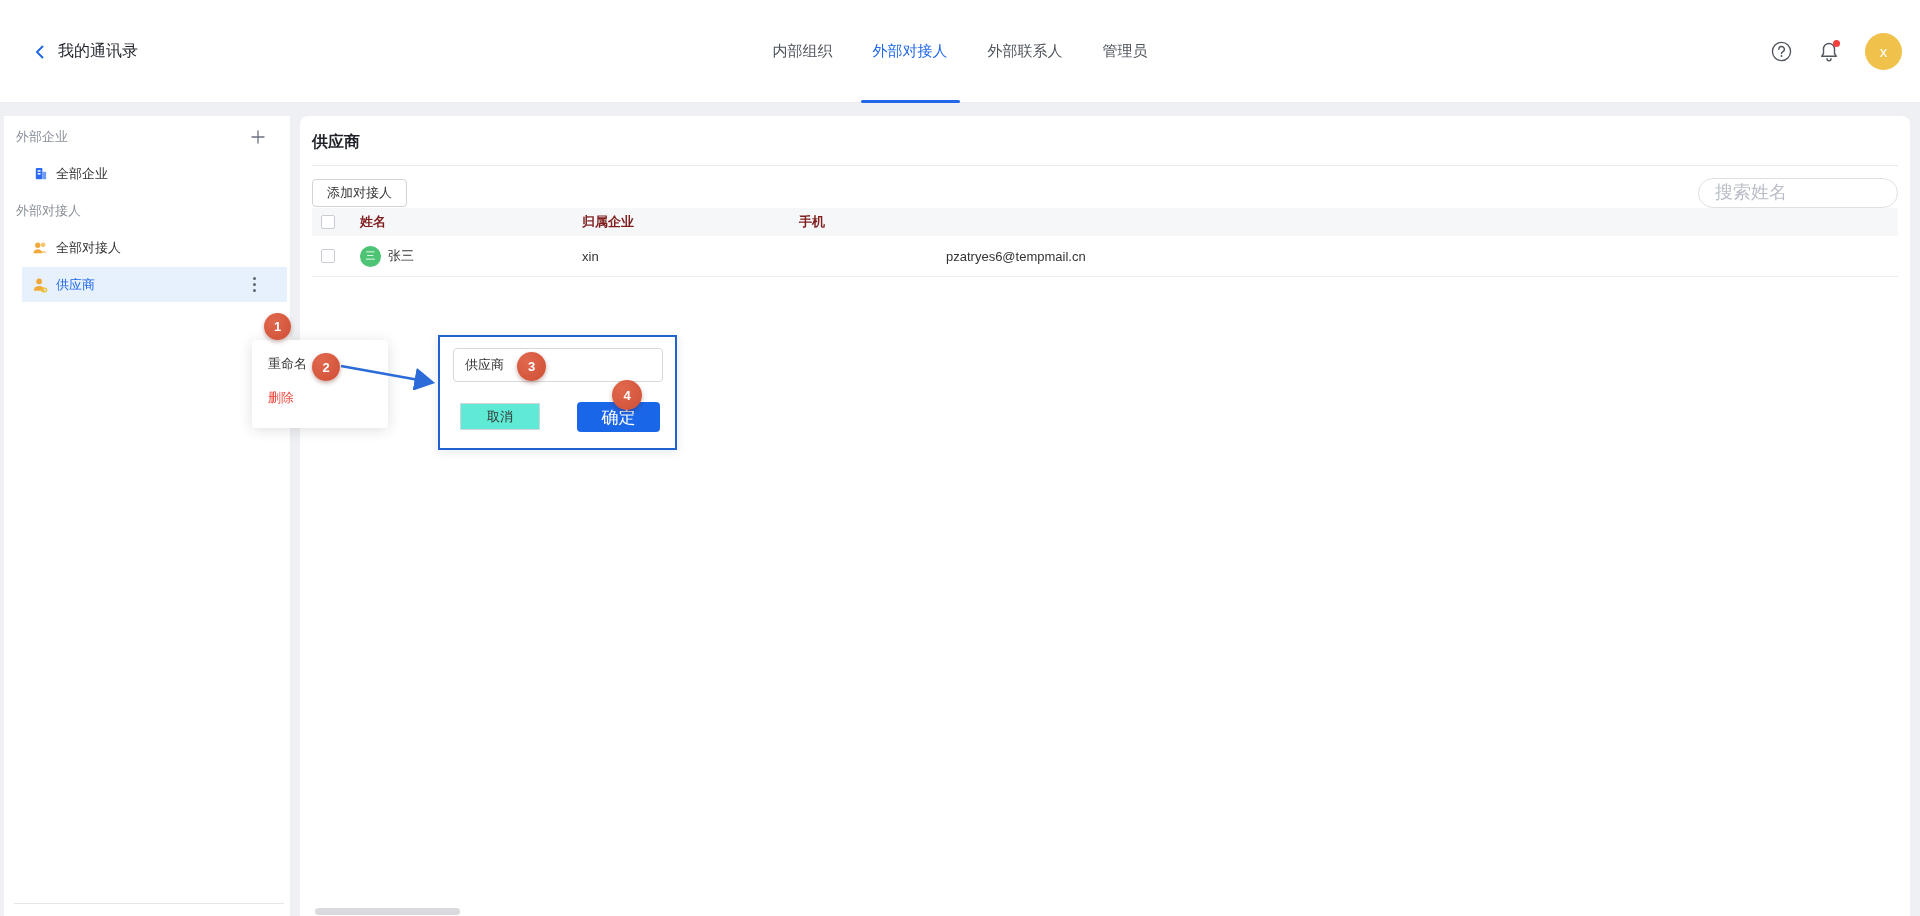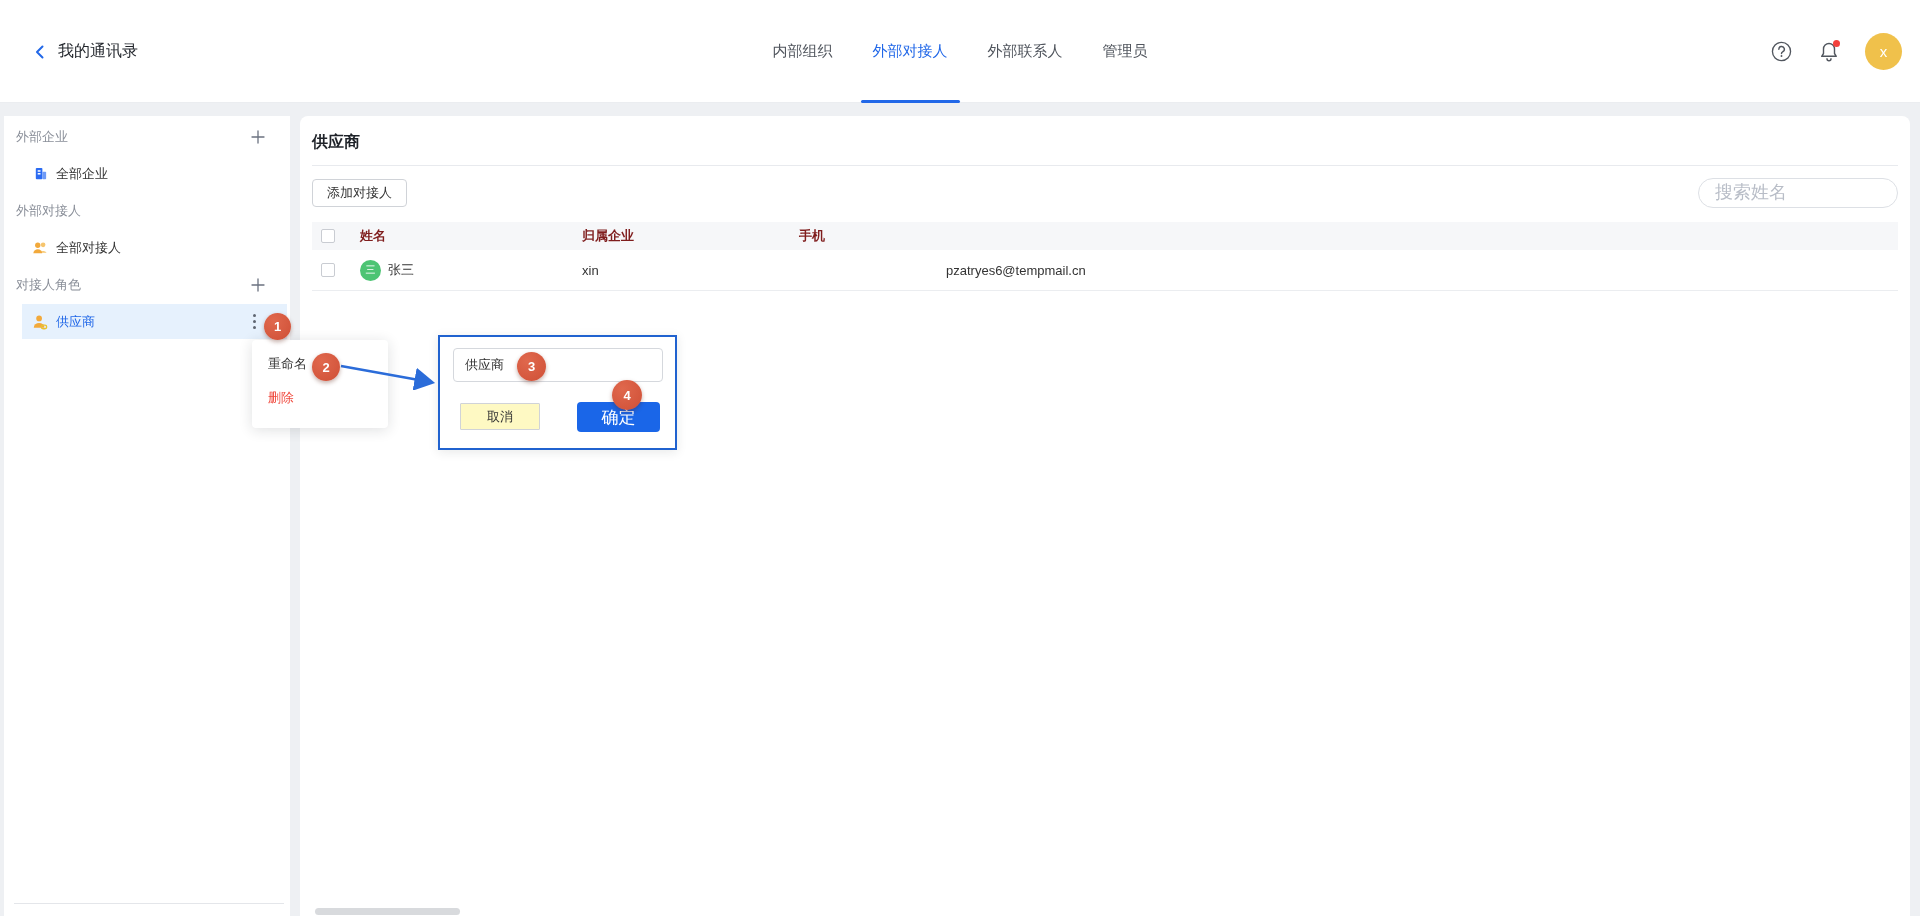--- a/index.html
+++ b/index.html
@@ -34,21 +34,21 @@
   .sb-plus { position:absolute; right:24px; top:50%; transform:translateY(-50%); cursor:pointer; display:flex; }
   .kebab { position:absolute; right:26px; top:50%; transform:translateY(-50%); width:14px; height:16px;
            display:flex; flex-direction:column; align-items:center; justify-content:center; gap:3px; cursor:pointer; }
   .kebab i { width:3px; height:3px; background:#5f6672; border-radius:50%; }
   .sb-foot { position:absolute; left:10px; right:6px; top:787px; border-top:1px solid #e4e6ea; height:13px; }
   
   .panel { position:absolute; left:300px; top:116px; width:1610px; height:800px; background:#fff;
            border-radius:8px 8px 0 0; padding:12px; }
   .panel h1 { font-size:16px; font-weight:700; color:#1f2329; padding:4px 0 12px 0; }
   .p-divider { border-top:1px solid #e8eaee; margin:0 0 12px 0; }
-  .toolbar { display:flex; justify-content:space-between; align-items:center; margin-bottom:14px; }
+  .toolbar { display:flex; justify-content:space-between; align-items:center; }
   .btn-add { height:28px; padding:0 14px; background:#fff; border:1px solid #d0d3d8; border-radius:4px;
              font-size:13px; color:#333; cursor:pointer; font-family:inherit; }
   .search { width:200px; height:30px; border:1px solid #dde0e5; border-radius:15px; display:flex;
             align-items:center; padding:0 10px; gap:6px; background:#fff; }
   .search input { border:none; outline:none; flex:1; font-size:18px; font-family:Liberation Mono, monospace; color:#ef4444; background:transparent; }
   .search input::placeholder { color:#b8bdc7; }
   .thead { height:28px; background:#f6f7f9; display:flex; align-items:center; font-weight:700; color:#7f1d1d; }
   .trow { height:41px; display:flex; align-items:center; border-bottom:1px solid #ebedf0; color:#333; }
   .c-check { width:48px; padding-left:9px; display:flex; }
   .c-name { width:222px; display:flex; align-items:center; gap:7px; }
@@ -61,21 +61,21 @@
   .hscroll { position:absolute; left:15px; top:792px; width:145px; height:7px; background:#d8dadd; border-radius:4px; cursor:pointer; }
   
   .ctx-menu { position:absolute; left:252px; top:340px; width:136px; height:88px; background:#fff; border-radius:4px;
               box-shadow:0 2px 14px rgba(31,35,41,.14); padding-top:7px; z-index:20; }
   .ctx-item { height:34px; display:flex; align-items:center; padding-left:16px; font-size:13px; color:#333; cursor:pointer; }
   .ctx-item.danger { color:#f0483c; }
   .dialog { position:absolute; left:438px; top:335px; width:239px; height:115px; background:#fff;
             border:2px solid #2062cf; box-shadow:0 2px 10px rgba(31,35,41,.10); z-index:20; }
   .dialog input { position:absolute; left:13px; top:11px; width:210px; height:34px; border:1px solid #d5d8dd;
                   border-radius:4px; padding:0 11px; font-size:13px; font-family:inherit; color:#333; outline:none; }
-  .btn-cancel { position:absolute; left:20px; top:66px; width:80px; height:27px; background:#fef9c3;
+  .btn-cancel { position:absolute; left:20px; top:66px; width:80px; height:27px; background:#5eead4;
                 border:1px solid #d0d3d8; border-radius:1px; font-size:13px; color:#333; cursor:pointer; font-family:inherit; }
   .btn-ok { position:absolute; left:137px; top:65px; width:83px; height:30px; background:#1a66e8; border:none;
             border-radius:4px; font-size:17px; color:#fff; cursor:pointer; font-family:inherit; }
   .badge { position:absolute; border-radius:50%; background:radial-gradient(circle at 35% 30%, #e0684d, #cf4f36);
            color:#fff; font-weight:700; font-size:13px; display:flex; align-items:center; justify-content:center;
            box-shadow:0 2px 4px rgba(90,30,15,.35); z-index:30; }
   .badge-1 { left:264px; top:313px; width:27px; height:27px; }
   .badge-2 { left:312px; top:353px; width:28px; height:28px; }
   .badge-3 { left:517px; top:352px; width:29px; height:29px; }
   .badge-4 { left:612px; top:380px; width:30px; height:30px; }
@@ -151,28 +151,20 @@
         <svg width="16" height="15" viewBox="0 0 18 16">
           <circle cx="12.5" cy="5" r="2.6" fill="#f6c56d"></circle>
           <path d="M8.5 14 a4.5 4 0 0 1 8 0z" fill="#f6c56d"></path>
           <circle cx="6.5" cy="5.5" r="3" fill="#f2a93b"></circle>
           <path d="M1.5 14.5 a5 4.5 0 0 1 10 0z" fill="#f2a93b"></path>
         </svg>
       </span>
       <span>全部对接人</span>
     </div>
 
-    <div class="sb-row sb-section">
-      <span>对接人角色</span>
-      <span class="sb-plus">
-        <svg width="16" height="16" viewBox="0 0 16 16">
-          <path d="M8 2 v12 M2 8 h12" stroke="#6b7280" stroke-width="1.3" stroke-linecap="round"></path>
-        </svg>
-      </span>
-    </div>
 
     <div class="sb-row sb-item selected">
       <span class="sb-ic">
         <svg width="16" height="16" viewBox="0 0 18 18">
           <circle cx="8" cy="5" r="3.2" fill="#f2a93b"></circle>
           <path d="M2 15.5 a6 5.5 0 0 1 12 0z" fill="#f2a93b"></path>
           <rect x="10.5" y="12.5" width="6" height="4" rx="2" fill="none" stroke="#e8c230" stroke-width="1.6"></rect>
         </svg>
       </span>
       <span>供应商</span>

